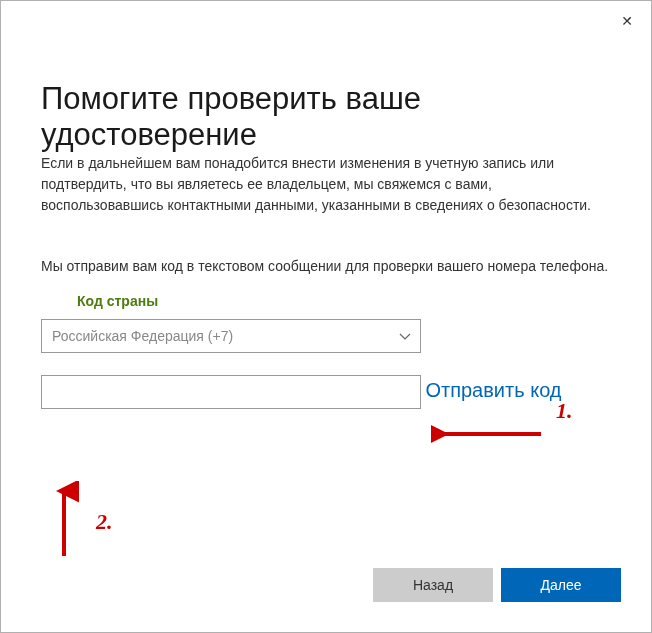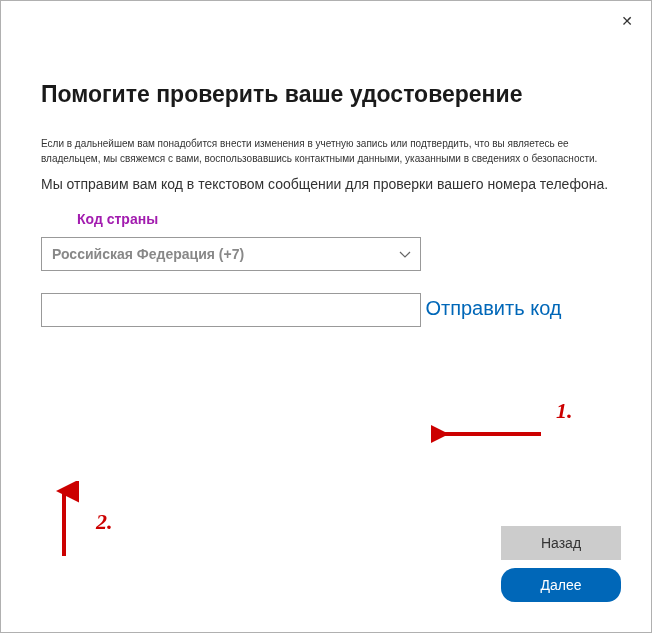--- a/index.html
+++ b/index.html
@@ -25,49 +25,47 @@
       display: flex;
       align-items: center;
       justify-content: center;
       font-size: 14px;
       color: #333;
     }
     .content {
       padding: 80px 40px 40px 40px;
     }
     .title {
-      font-size: 23px;
-      font-weight: 700;
+      font-size: 31px;
+      font-weight: 400;
       color: #1a1a1a;
-      margin-bottom: 28px;
     }
     .description {
-      font-size: 10px;
+      font-size: 14px;
       color: #333;
       line-height: 1.5;
-      margin-bottom: 8px;
+      margin-bottom: 40px;
     }
     .sub-description {
       font-size: 14px;
       color: #333;
       line-height: 1.5;
       margin-bottom: 16px;
     }
     .field-label {
       font-size: 14px;
       font-weight: 600;
-      color: #a21caf;
+      color: #4d7c0f;
       margin-bottom: 10px;
       padding-left: 36px;
     }
     .select-wrapper {
       position: relative;
       width: 380px;
       margin-bottom: 22px;
-      font-weight: bold;
     }
     .select-field {
       width: 100%;
       height: 34px;
       border: 1px solid #999;
       background: #fff;
       padding: 0 30px 0 10px;
       font-size: 14px;
       color: #888;
       cursor: pointer;
@@ -95,38 +93,36 @@
       color: #0067b8;
       cursor: pointer;
       text-decoration: none;
     }
     .button-bar {
       position: absolute;
       bottom: 30px;
       right: 30px;
       display: flex;
       gap: 8px;
-      flex-direction: column;
     }
     .btn {
       width: 120px;
       height: 34px;
       border: none;
       font-size: 14px;
       cursor: pointer;
       font-family: inherit;
     }
     .btn-back {
       background: #cccccc;
       color: #333;
     }
     .btn-next {
       background: #0067b8;
       color: #fff;
-      border-radius: 14px;
     }
     .annotation {
       position: absolute;
       pointer-events: none;
     }
     .annotation-label {
       color: #cc0000;
       font-size: 22px;
       font-weight: bold;
       font-style: italic;

